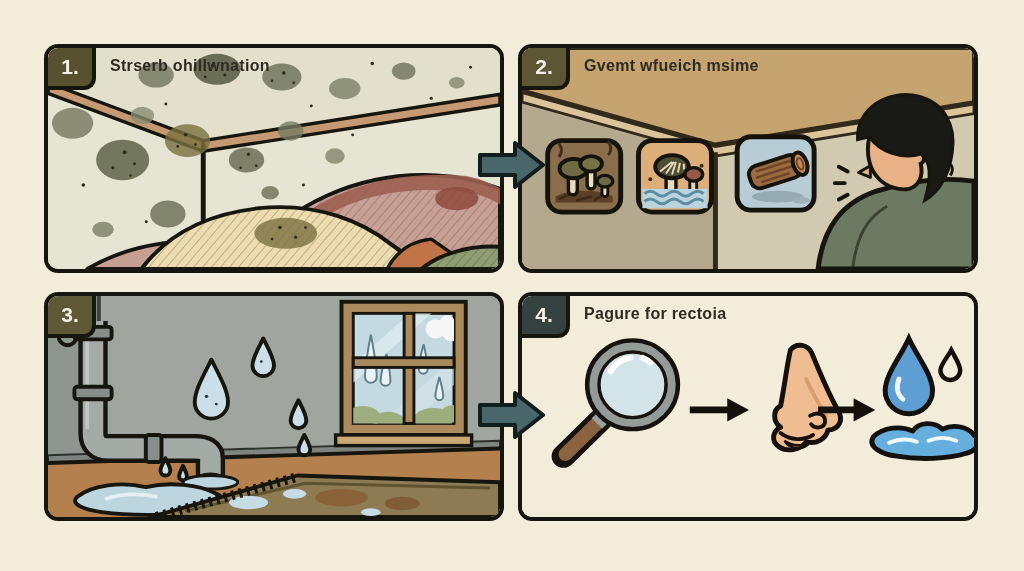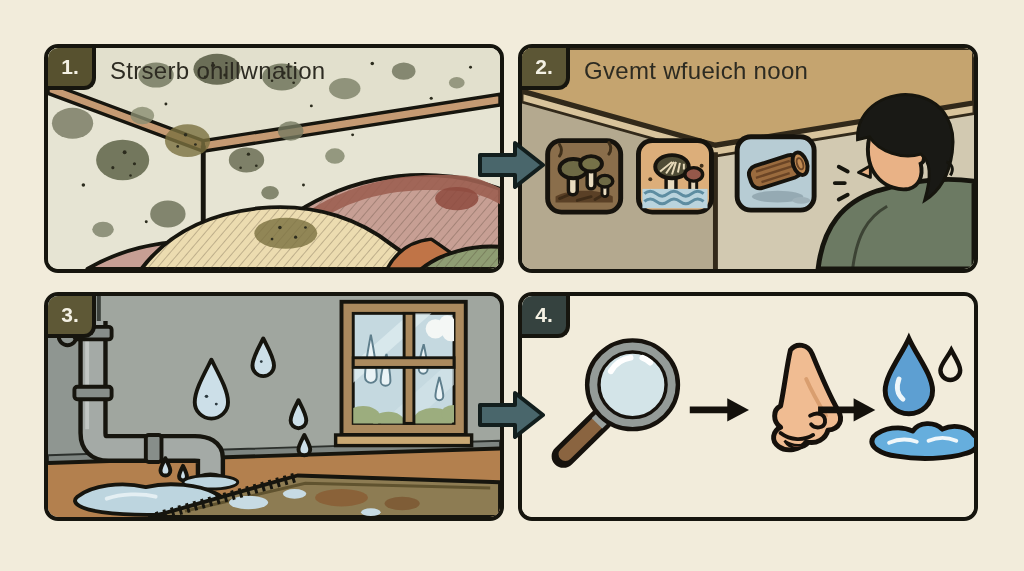--- a/index.html
+++ b/index.html
@@ -23,21 +23,21 @@
     border-bottom-right-radius:12px;border-top-left-radius:8px;
     display:flex;align-items:center;justify-content:center;
     color:#f4f1e4;font-size:21px;font-weight:bold;box-sizing:border-box;
   }
   .badge-olive1{background:#57512f;}
   .badge-olive2{background:#5c5635;}
   .badge-olive3{background:#5e5836;}
   .badge-slate{background:#35423f;}
   .panel-title{
     position:absolute;left:62px;top:9px;z-index:4;
-    font-size:24px;font-weight:normal;color:#2d2b22;letter-spacing:.3px;
+    font-size:16px;font-weight:bold;color:#2d2b22;letter-spacing:.3px;
     white-space:nowrap;
   }
   .flow-arrow{position:absolute;width:68px;height:48px;z-index:6;}
   #arrow-1{left:478px;top:141px;}
   #arrow-2{left:478px;top:391px;}
 </style>
 </head>
 <body>
 
 <div class="panel" id="panel-1">
@@ -188,21 +188,21 @@
       <g stroke="#16150e" stroke-width="4" stroke-linecap="round">
         <line x1="330" y1="128" x2="321" y2="123"></line>
         <line x1="327" y1="140" x2="317" y2="140"></line>
         <line x1="330" y1="152" x2="321" y2="157"></line>
       </g>
     </g>
   </svg>
   <div class="badge badge-olive2">
       <span>2.</span>
     </div>
-  <div class="panel-title">Gvemt wfueich noon</div>
+  <div class="panel-title">Gvemt wfueich msime</div>
 </div>
 
 <div class="panel" id="panel-3">
   <svg class="art" viewBox="0 0 462 229" preserveAspectRatio="none">
     <rect x="0" y="0" width="462" height="229" fill="#a0a69f"></rect>
     <rect x="0" y="0" width="52" height="175" fill="#8f9691"></rect>
     <line x1="52" y1="0" x2="52" y2="168" stroke="#3c413c" stroke-width="4"></line>
 
     <polygon points="0,165 462,150 462,158 0,173" fill="#7e8581" stroke="#2c302c" stroke-width="2"></polygon>
     <polygon points="0,173 462,158 462,229 0,229" fill="#b3804e"></polygon>
@@ -325,20 +325,21 @@
       <path d="M50,8 C58,26 74,46 74,62 A24,24 0 1 1 26,62 C26,46 42,26 50,8 Z" fill="#5d9fd2" stroke="#14100b" stroke-width="5"></path>
       <path d="M40,50 C37,58 38,66 44,71" stroke="#eef6fa" stroke-width="5" fill="none" stroke-linecap="round"></path>
       <path d="M93,20 C97,28 102,35 102,41 A10,10 0 1 1 82,41 C82,35 89,28 93,20 Z" fill="#f2ecdb" stroke="#14100b" stroke-width="4.5"></path>
       <path d="M14,110 C24,100 42,98 54,104 C60,94 76,94 84,102 C96,96 110,100 116,108 C124,114 120,124 108,127 C90,133 60,134 38,130 C22,128 8,120 14,110 Z" fill="#66aedd" stroke="#14100b" stroke-width="5" stroke-linejoin="round"></path>
       <path d="M30,116 Q44,110 58,115 M70,114 Q84,108 98,114" stroke="#f0f7fa" stroke-width="4" fill="none" stroke-linecap="round"></path>
     </g>
   </svg>
   <div class="badge badge-slate">
       <span>4.</span>
     </div>
+  <div class="panel-title">Pagure for rectoia</div>
 </div>
 
 <svg class="flow-arrow" id="arrow-1" viewBox="0 0 68 48">
   <polygon points="2,14 37,14 37,2 65,24 37,46 37,34 2,34" fill="#49666b" stroke="#121e1d" stroke-width="4" stroke-linejoin="round"></polygon>
 </svg>
 <svg class="flow-arrow" id="arrow-2" viewBox="0 0 68 48">
   <polygon points="2,14 37,14 37,2 65,24 37,46 37,34 2,34" fill="#49666b" stroke="#121e1d" stroke-width="4" stroke-linejoin="round"></polygon>
 </svg>
 
 </body></html>

